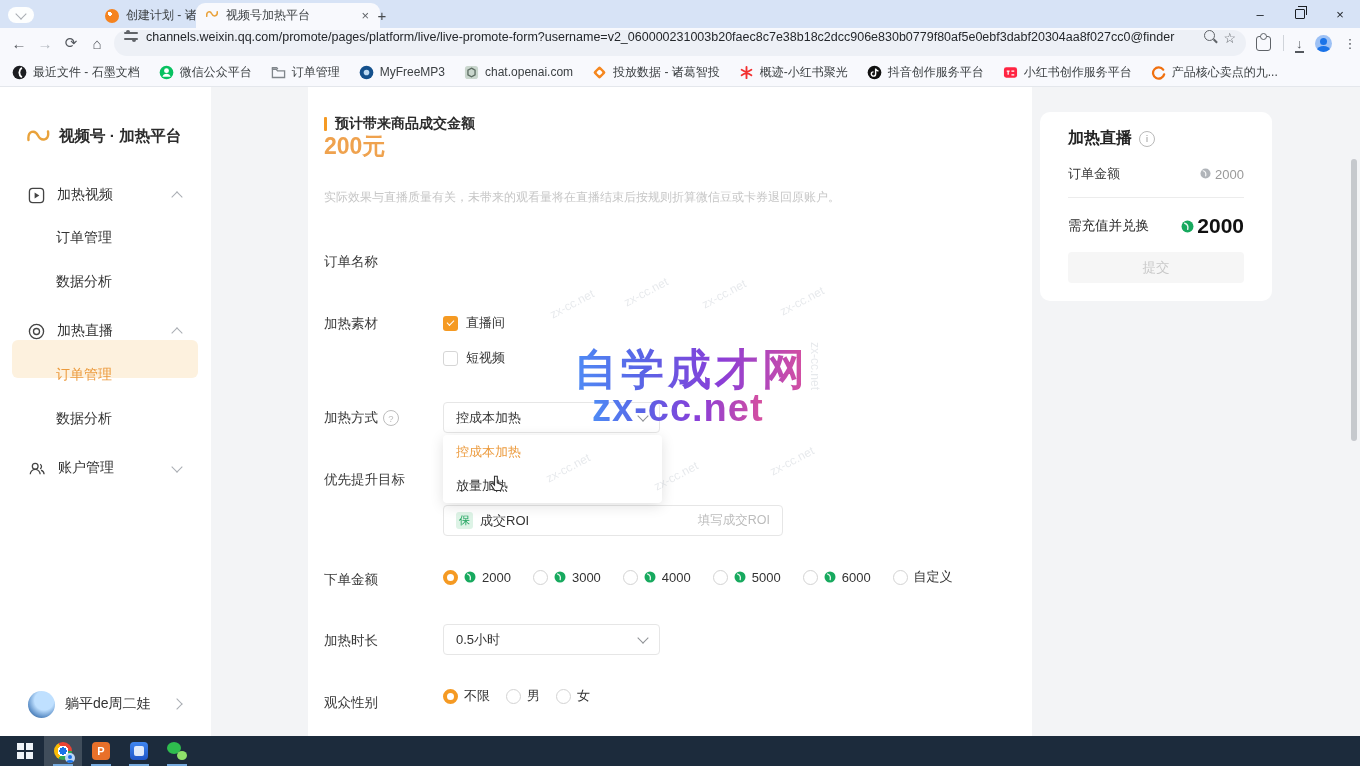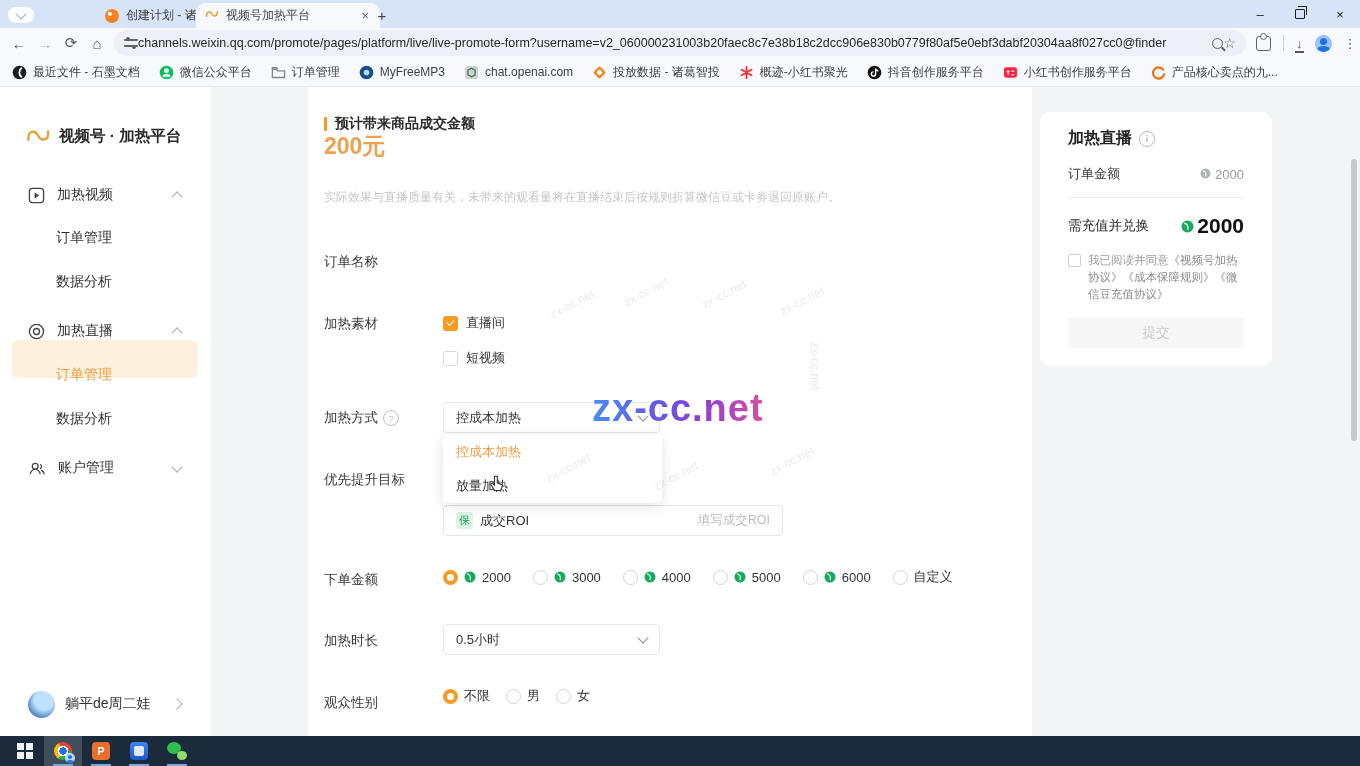--- a/index.html
+++ b/index.html
@@ -21,21 +21,21 @@
   .fav.zhuge{background:radial-gradient(circle at 35% 35%, #fff 0 2px, #f5831f 2px);}
   .winbtns{position:absolute;right:0;top:0;height:28px;display:flex;}
   .winbtn{width:40px;height:28px;display:flex;align-items:center;justify-content:center;color:#1b1f24;font-size:13px;}
   .restore-glyph{width:8px;height:8px;border:1.2px solid #1b1f24;border-radius:1px;position:relative;}
   .restore-glyph:before{content:"";position:absolute;left:2px;top:-4px;width:8px;height:8px;
       border-top:1.2px solid #1b1f24;border-right:1.2px solid #1b1f24;}
   .toolbar{position:absolute;top:28px;left:0;width:100%;height:30px;background:#f8f9fd;display:flex;align-items:center;}
   .navic{color:#54585e;font-size:15px;width:26px;text-align:center;}
   .navic.dim{color:#b3b8bf;}
   .urlbar{position:relative;margin-left:4px;width:1132px;height:26px;background:#edf0f6;border-radius:13px;
-          display:flex;align-items:center;padding:0 10px;box-sizing:border-box;gap:0;}
+          display:flex;align-items:flex-start;padding:0 10px;box-sizing:border-box;gap:8px;}
   .url-text{flex:1;font-size:12.5px;color:#24272b;white-space:nowrap;overflow:hidden;text-overflow:ellipsis;}
   .tune{width:14px;height:12px;position:relative;}
   .tune:before,.tune:after{content:"";position:absolute;left:0;right:0;height:1.6px;background:#5f6368;border-radius:1px;}
   .tune:before{top:2px}.tune:after{bottom:2px}
   .tune i{position:absolute;width:4px;height:4px;border-radius:50%;background:#5f6368;}
   .tune i.a{left:2px;top:0.2px}.tune i.b{right:2px;bottom:0.4px}
   .mag{width:9px;height:9px;border:1.6px solid #5f6368;border-radius:50%;position:relative;}
   .mag:after{content:"";position:absolute;width:5px;height:1.6px;background:#5f6368;transform:rotate(45deg);right:-4px;bottom:-2px;}
   .star{color:#5f6368;font-size:14px;}
   .after-url{display:flex;align-items:center;gap:12px;margin-left:10px;}
@@ -513,27 +513,24 @@
       <div class="sum-row big">
         <span>需充值并兑换</span>
         <span class="val">
           <span><svg width="13" height="13" viewBox="0 0 12 12">
                 <circle cx="6" cy="6" r="5.5" fill="#17a95e"></circle>
                 <path d="M3.4 3 c2.4.7 3.4 2.8 2.8 5.6" stroke="rgba(255,255,255,.9)" stroke-width="1.3" fill="none" stroke-linecap="round"></path>
               </svg></span>
           <span>2000</span>
         </span>
       </div>
-      <div class="agree">
-        <span class="cbx"></span>
-        <span>我已阅读并同意</span><a>《视频号加热协议》</a><a>《成本保障规则》</a><a>《微信豆充值协议》</a>
-      </div>
       <div class="submit">提交</div>
     </aside>
 
+    <div class="wm-big wm-t1">自学成才网</div>
     <div class="wm-big wm-t2">zx-cc.net</div>
     <div class="wm-faint" style="left:548px;top:210px">zx-cc.net</div>
     <div class="wm-faint" style="left:622px;top:198px">zx-cc.net</div>
     <div class="wm-faint" style="left:700px;top:200px">zx-cc.net</div>
     <div class="wm-faint" style="left:778px;top:207px">zx-cc.net</div>
     <div class="wm-faint" style="left:544px;top:374px">zx-cc.net</div>
     <div class="wm-faint" style="left:652px;top:382px">zx-cc.net</div>
     <div class="wm-faint" style="left:768px;top:367px">zx-cc.net</div>
     <div class="wm-faint vert" style="left:822px;top:255px">zx-cc.net</div>
 

